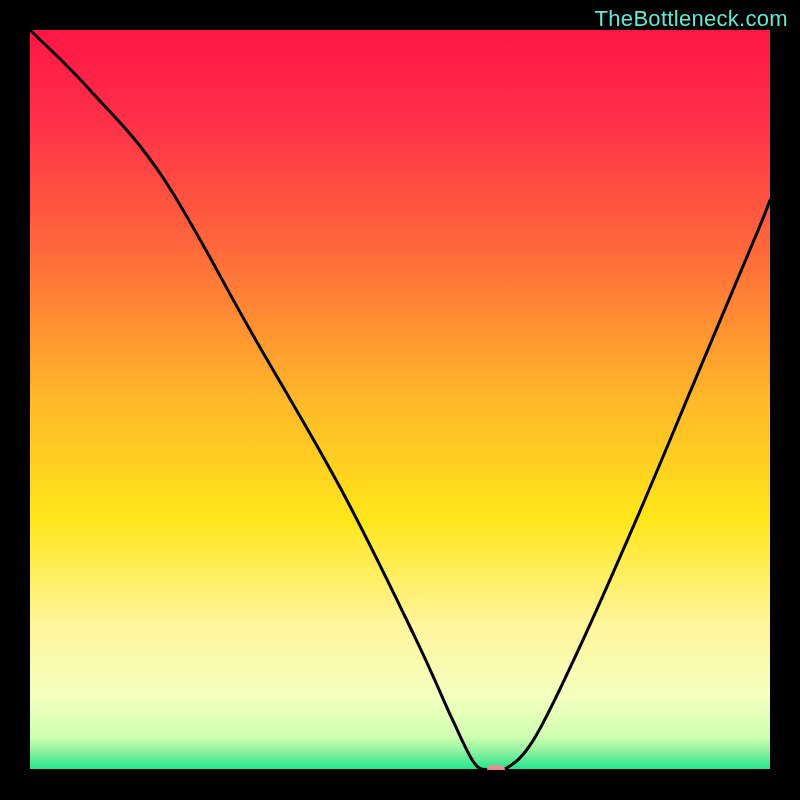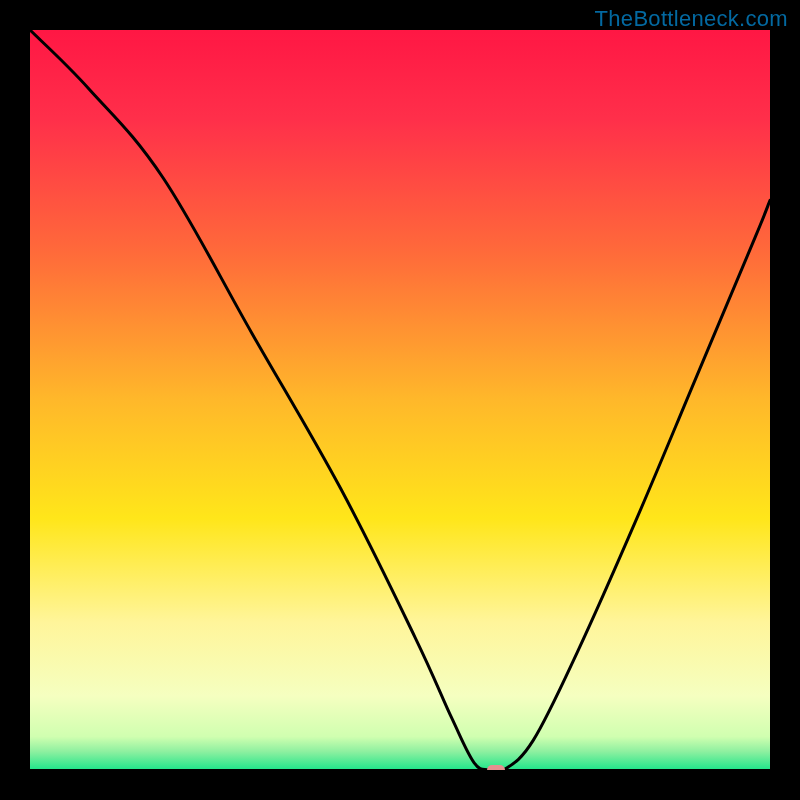--- a/index.html
+++ b/index.html
@@ -7,21 +7,21 @@
     width: 800px;
     height: 800px;
     background: #000;
     position: relative;
     font-family: Arial, sans-serif;
   }
   .watermark {
     position: absolute;
     top: 6px;
     right: 12px;
-    color: #0369a1;
+    color: #5eead4;
     font-size: 22px;
     font-weight: 500;
     letter-spacing: 0.3px;
     z-index: 5;
   }
   .plot-area {
     position: absolute;
     left: 30px;
     top: 30px;
     width: 740px;

